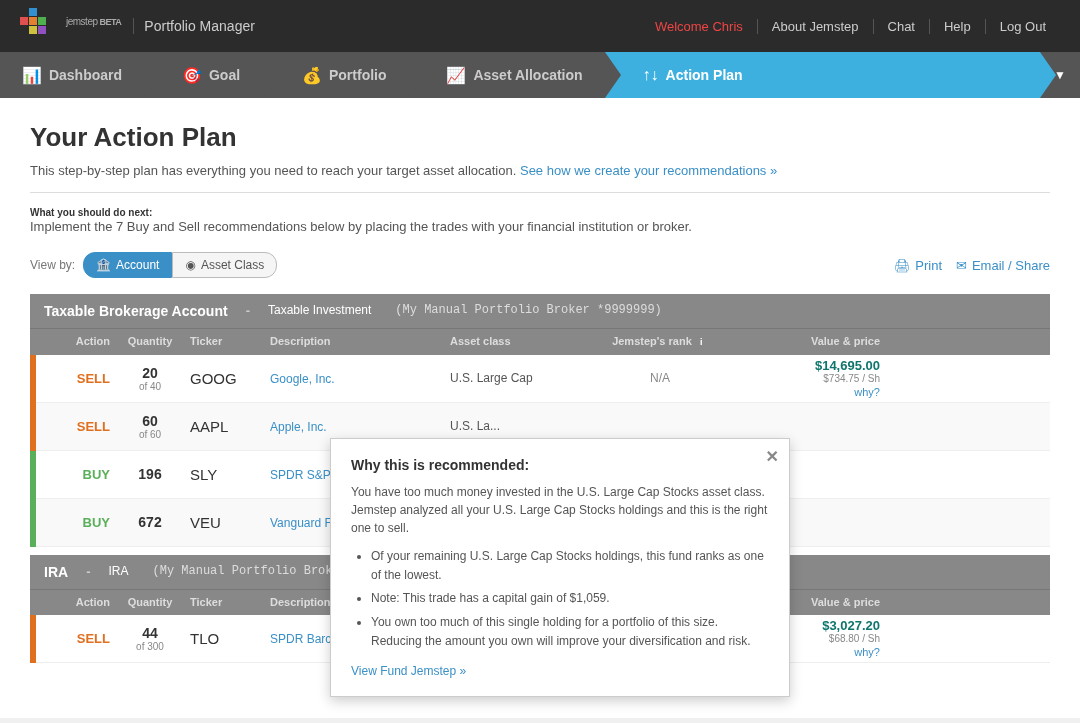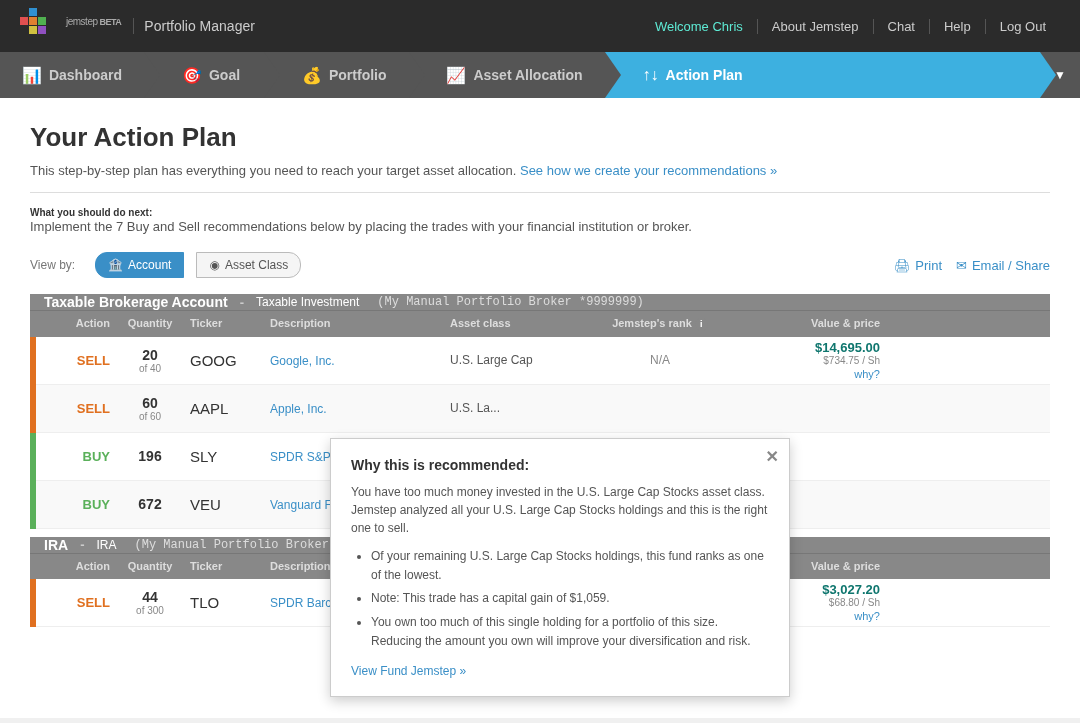--- a/index.html
+++ b/index.html
@@ -7,21 +7,21 @@
 
     
     .top-nav { background: #2b2b2b; height: 52px; display: flex; align-items: center; padding: 0 20px; justify-content: space-between; }
     .logo-area { display: flex; align-items: center; gap: 8px; }
     .logo-icon { width: 36px; height: 36px; position: relative; }
     .logo-text { color: white; font-size: 22px; font-weight: bold; letter-spacing: -0.5px; }
     .logo-text span { color: #aaa; font-size: 10px; font-weight: normal; vertical-align: super; margin-left: 2px; }
     .portfolio-manager { color: #ccc; font-size: 14px; margin-left: 4px; border-left: 1px solid #555; padding-left: 10px; }
     .top-nav-links { display: flex; align-items: center; gap: 0; }
     .nav-link { color: #ccc; font-size: 13px; text-decoration: none; padding: 0 14px; border-right: 1px solid #555; cursor: pointer; }
-    .nav-link:first-child { color: #5eead4; }
+    .nav-link:first-child { color: #ef4444; }
     .nav-link:last-child { border-right: none; }
 
     
     .step-nav { background: #555; display: flex; align-items: center; height: 46px; }
     .step-item { display: flex; align-items: center; height: 100%; padding: 0 22px 0 30px; color: #ccc; font-size: 14px; font-weight: bold; position: relative; cursor: pointer; text-decoration: none; }
     .step-item:first-child { padding-left: 22px; }
     .step-item.active { background: #3db0e0; color: white; }
     .step-item .step-icon { margin-right: 7px; font-size: 16px; }
     .step-arrow { width: 0; height: 0; border-top: 23px solid transparent; border-bottom: 23px solid transparent; border-left: 16px solid #555; position: absolute; right: -16px; z-index: 10; }
     .step-item.active .step-arrow { border-left-color: #3db0e0; }
@@ -35,31 +35,31 @@
     .page-title { font-size: 26px; font-weight: bold; color: #333; margin-bottom: 10px; }
     .page-subtitle { font-size: 13px; color: #555; margin-bottom: 4px; }
     .page-subtitle a { color: #3a8fc7; text-decoration: none; }
     .section-divider { border: none; border-top: 1px solid #ddd; margin: 14px 0; }
 
     .what-next { font-size: 10px; font-weight: bold; margin-bottom: 1px; color: #333; }
     .what-next-desc { font-size: 13px; color: #555; margin-bottom: 18px; }
 
     
     .view-by-area { display: flex; align-items: center; margin-bottom: 16px; justify-content: space-between; }
-    .view-by-left { display: flex; align-items: center; gap: 12px; }
+    .view-by-left { display: flex; align-items: center; gap: 0; }
     .view-by-label { font-size: 12px; color: #777; margin-right: 8px; }
     .view-btn { border: 1px solid #bbb; background: #f5f5f5; padding: 5px 12px; cursor: pointer; font-size: 12px; color: #555; display: flex; align-items: center; gap: 5px; }
     .view-btn.active { background: #3a8fc7; color: white; border-color: #3a8fc7; }
     .view-btn:first-of-type { border-radius: 12px 0 0 12px; }
     .view-btn:last-of-type { border-radius: 0 12px 12px 0; }
     .view-right { display: flex; align-items: center; gap: 14px; }
     .action-link { color: #3a8fc7; font-size: 13px; cursor: pointer; display: flex; align-items: center; gap: 5px; text-decoration: none; }
 
     
-    .account-header { background: #888; color: white; padding: 0 14px; font-size: 13px; font-weight: bold; display: flex; align-items: center; gap: 8px; }
+    .account-header { background: #888; color: white; padding: 9px 14px; font-size: 13px; font-weight: bold; display: flex; align-items: flex-start; gap: 14px; }
     .account-header .account-name { font-size: 14px; }
     .account-header .account-type { font-weight: normal; font-size: 12px; }
     .account-header .account-broker { font-weight: normal; font-size: 12px; color: #ddd; font-family: Liberation Mono, monospace; }
 
     .table-header { display: flex; background: #888; color: #ddd; font-size: 11px; font-weight: bold; padding: 6px 0; border-top: 1px solid #777; }
     .col-action { width: 80px; padding-left: 30px; text-align: right; }
     .col-qty { width: 80px; text-align: center; }
     .col-ticker { width: 80px; }
     .col-desc { width: 180px; }
     .col-asset { width: 130px; }

